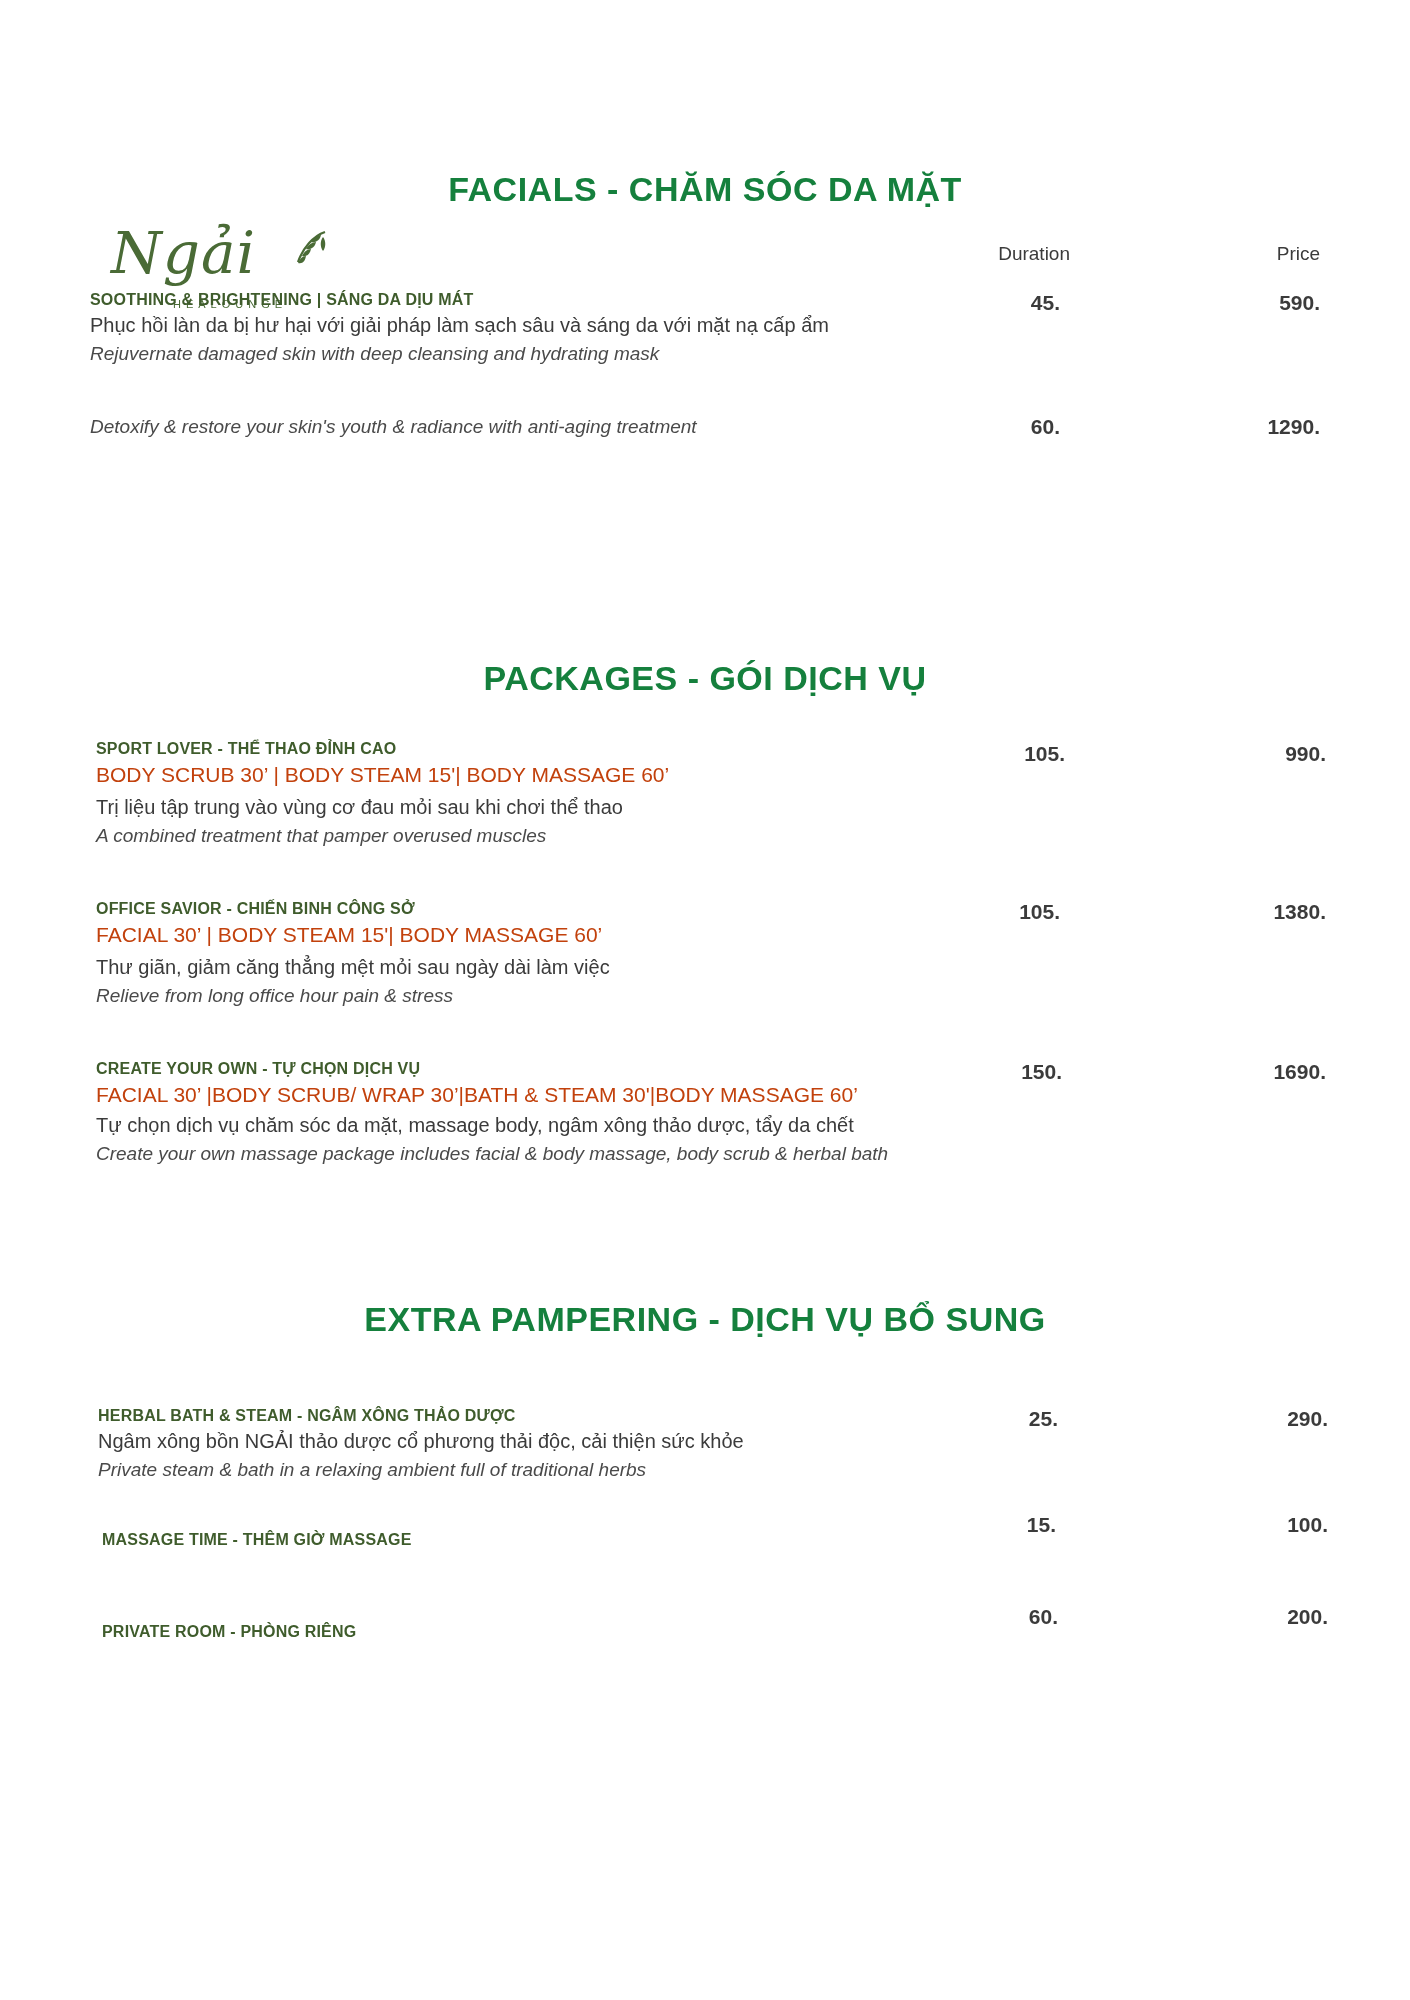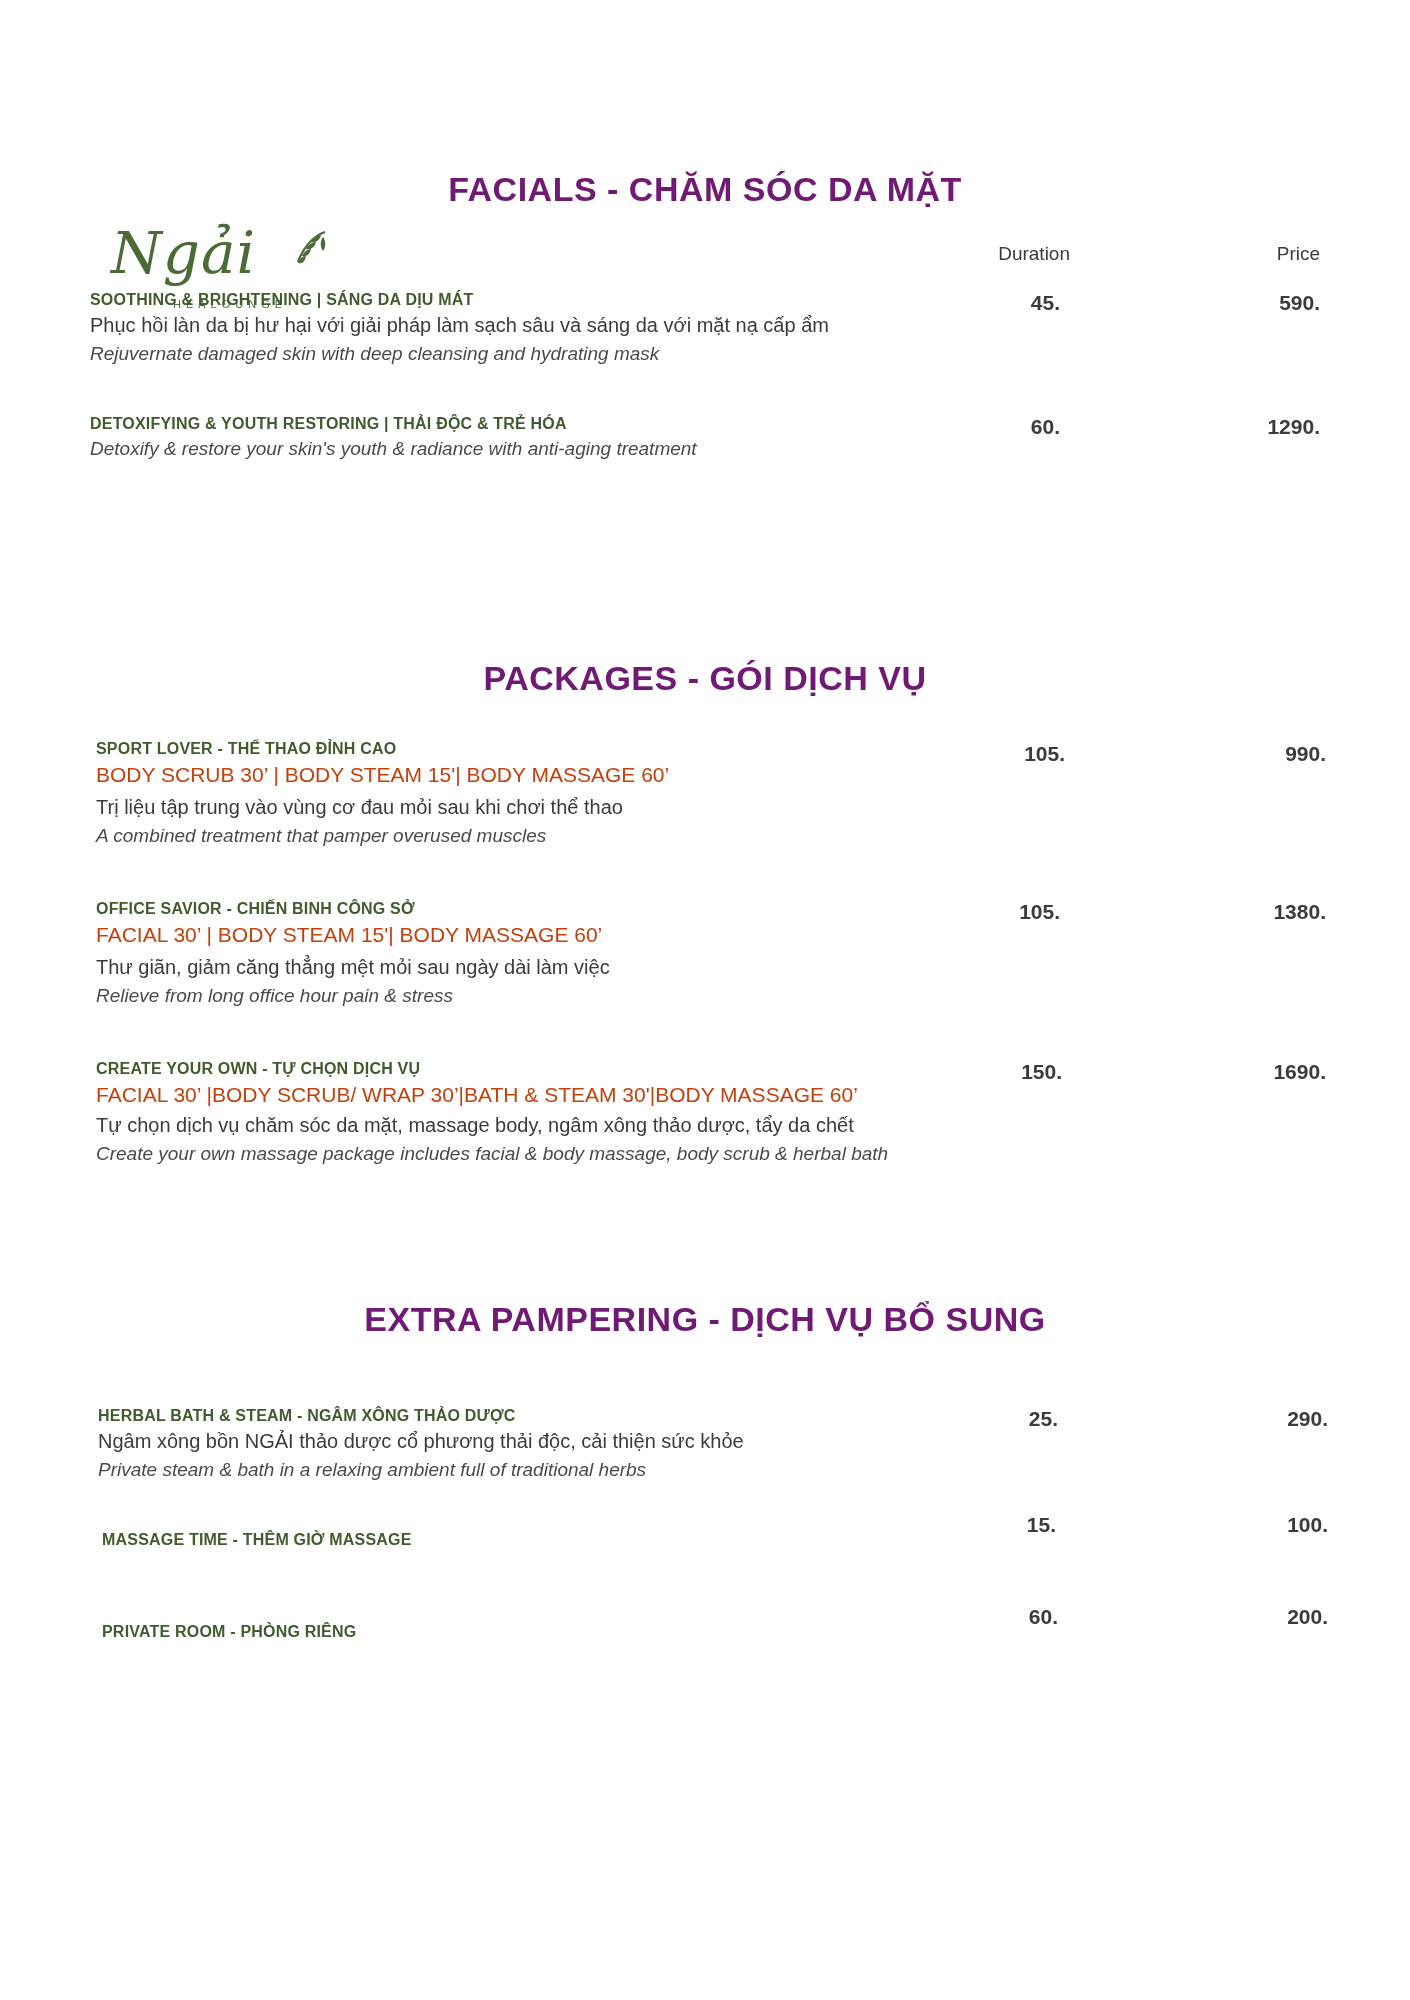--- a/index.html
+++ b/index.html
@@ -55,21 +55,21 @@
     position: absolute;
     left: 168px;
     top: 14px;
   }
 
   
   h1.section-title {
     text-align: center;
     font-size: 34px;
     font-weight: bold;
-    color: #701a75;
+    color: #15803d;
     letter-spacing: 0.5px;
     margin: 0;
     padding: 0;
     font-family: "Liberation Sans", sans-serif;
   }
 
   
   .col-head {
     position: absolute;
     font-size: 19px;
@@ -146,21 +146,20 @@
 
   <div class="items" style="margin-top:6px;">
     <div class="item" style="min-height:110px;">
       <div class="item-name">SOOTHING &amp; BRIGHTENING | SÁNG DA DỊU MÁT</div>
       <div class="item-desc-vi">Phục hồi làn da bị hư hại với giải pháp làm sạch sâu và sáng da với mặt nạ cấp ẩm</div>
       <div class="item-desc-en">Rejuvernate damaged skin with deep cleansing and hydrating mask</div>
       <div class="dur" style="top:2px;">45.</div>
       <div class="price" style="top:2px;">590.</div>
     </div>
     <div class="item" style="min-height:150px; margin-top:14px;">
-      <div class="item-name">DETOXIFYING &amp; YOUTH RESTORING | THẢI ĐỘC &amp; TRẺ HÓA</div>
       <div class="item-desc-en">Detoxify &amp; restore your skin's youth &amp; radiance with anti-aging treatment</div>
       <div class="dur" style="top:2px;">60.</div>
       <div class="price" style="top:2px;">1290.</div>
     </div>
   </div>
 
   <h1 class="section-title" style="margin-top:96px;">PACKAGES - GÓI DỊCH VỤ</h1>
 
   <div class="items" style="margin-top:40px; padding-left:6px;">
     <div class="item" style="min-height:150px;">

